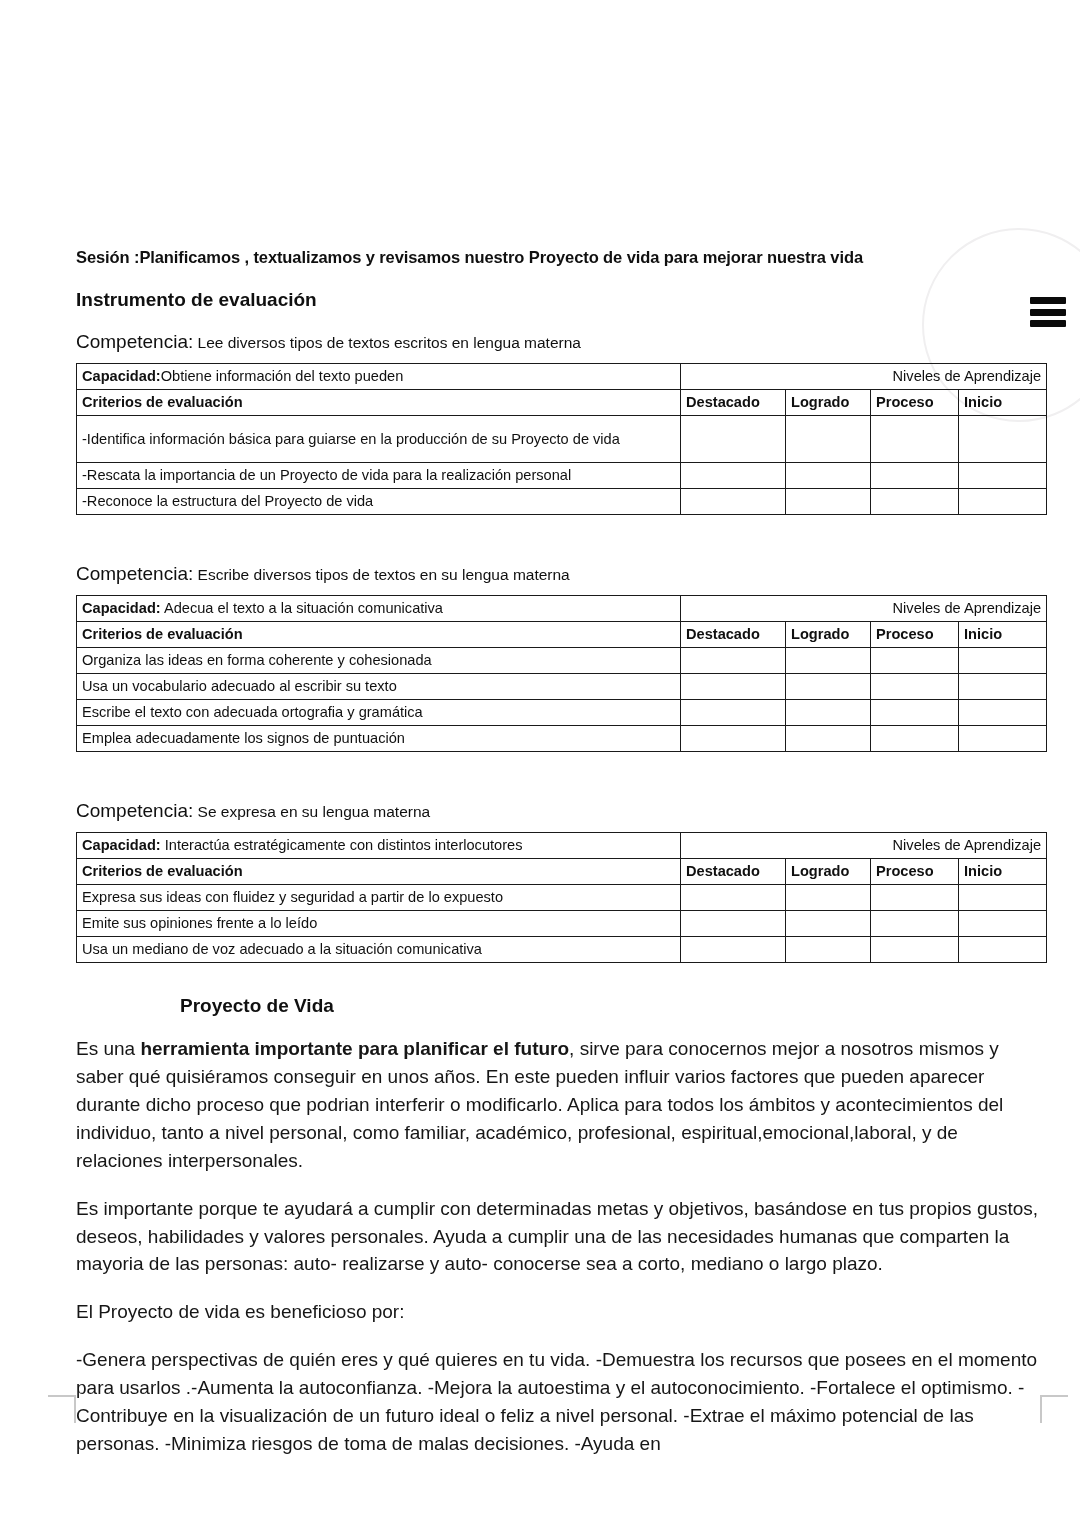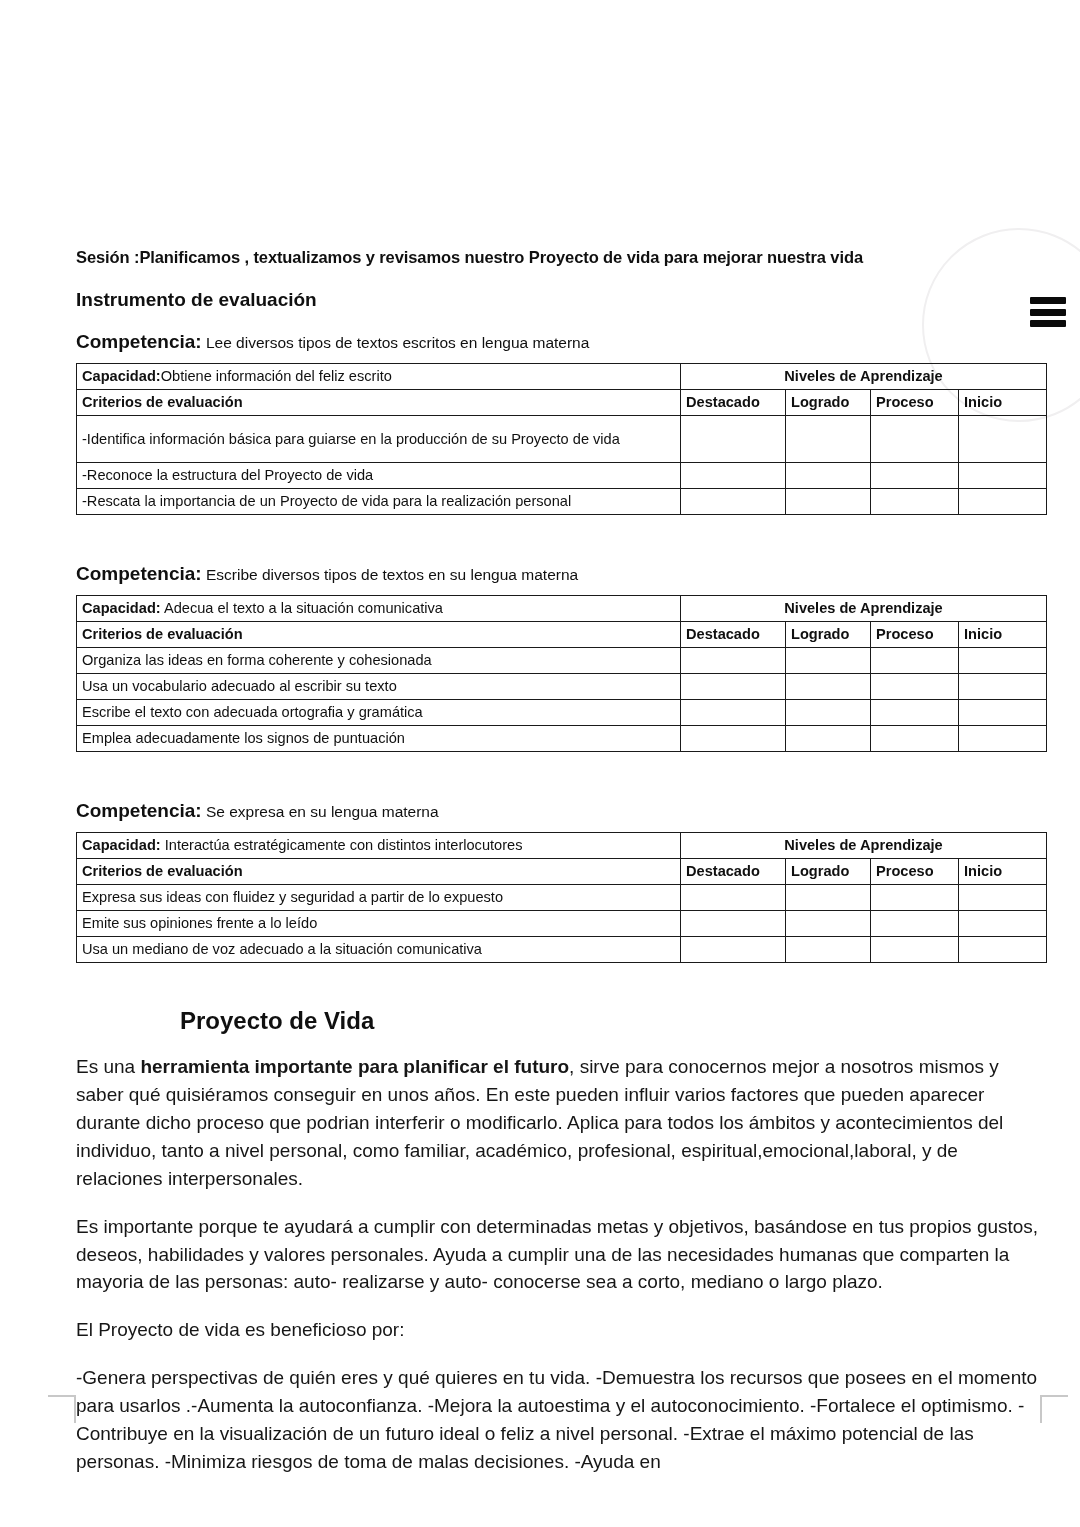--- a/index.html
+++ b/index.html
@@ -89,21 +89,21 @@
     font-weight: bold;
     margin: 0 0 20px 0;
   }
 
   .competencia-line {
     margin: 0 0 10px 0;
     white-space: nowrap;
   }
   .competencia-label {
     font-size: 19px;
-    font-weight: bold;
+    font-weight: normal;
     margin-top: 8px;
   }
   .competencia-text {
     font-size: 15.5px;
     font-weight: 400;
   }
 
   
   table.rubric {
     border-collapse: collapse;
@@ -121,23 +121,23 @@
   }
   td.capacidad {
     font-weight: bold;
     font-size: 15px;
     padding-left: 7px;
   }
   td.capacidad .cap-value {
     font-weight: normal;
   }
   td.niveles {
-    font-weight: bold;
+    font-weight: normal;
     font-size: 15.5px;
-    text-align: center;
+    text-align: right;
   }
   td.criterios {
     font-weight: bold;
     font-size: 15.2px;
     padding-left: 7px;
   }
   td.level-head {
     font-weight: bold;
     font-size: 14.8px;
     text-align: left;
@@ -146,23 +146,23 @@
     padding-left: 7px;
     font-size: 14.8px;
   }
   td.blank { }
 
   .table-wrap { margin-bottom: 0; }
   .gap-after-table { height: 48px; }
 
   
   .proyecto-heading {
-    font-size: 24px;
-    font-weight: bold;
-    margin: 44px 0 18px 104px;
+    font-size: 19px;
+    font-weight: bold;
+    margin: 32px 0 18px 104px;
   }
   p.body {
     font-size: 19px;
     line-height: 1.47;
     margin: 0 0 20px 0;
     color: #161616;
     text-align: left;
   }
   p.body b { font-weight: bold; }
 </style>
@@ -196,46 +196,46 @@
       <table class="rubric">
         <colgroup>
           <col style="width:604px">
             <col style="width:105px">
             <col style="width:85px">
             <col style="width:88px">
             <col style="width:88px">
         </colgroup>
         <tbody>
           <tr>
-            <td class="capacidad"><span>Capacidad:</span><span class="cap-value">Obtiene información del feliz escrito</span></td>
+            <td class="capacidad"><span>Capacidad:</span><span class="cap-value">Obtiene información del texto pueden</span></td>
             <td class="niveles" colspan="4">Niveles de Aprendizaje</td>
           </tr>
           <tr>
             <td class="criterios">Criterios de evaluación</td>
             <td class="level-head">Destacado</td>
             <td class="level-head">Logrado</td>
             <td class="level-head">Proceso</td>
             <td class="level-head">Inicio</td>
           </tr>
           <tr>
             <td class="criterion" style="height:42px">-Identifica información básica para guiarse  en la producción de su Proyecto de vida</td>
             <td class="blank"></td>
             <td class="blank"></td>
             <td class="blank"></td>
             <td class="blank"></td>
           </tr>
           <tr>
+            <td class="criterion">-Rescata la importancia de un Proyecto de vida para la realización personal</td>
+            <td class="blank"></td>
+            <td class="blank"></td>
+            <td class="blank"></td>
+            <td class="blank"></td>
+          </tr>
+          <tr>
             <td class="criterion">-Reconoce la estructura del Proyecto de vida</td>
-            <td class="blank"></td>
-            <td class="blank"></td>
-            <td class="blank"></td>
-            <td class="blank"></td>
-          </tr>
-          <tr>
-            <td class="criterion">-Rescata la importancia de un Proyecto de vida para la realización personal</td>
             <td class="blank"></td>
             <td class="blank"></td>
             <td class="blank"></td>
             <td class="blank"></td>
           </tr>
         </tbody>
       </table>
     </div>
 
     <div class="gap-after-table"></div>

